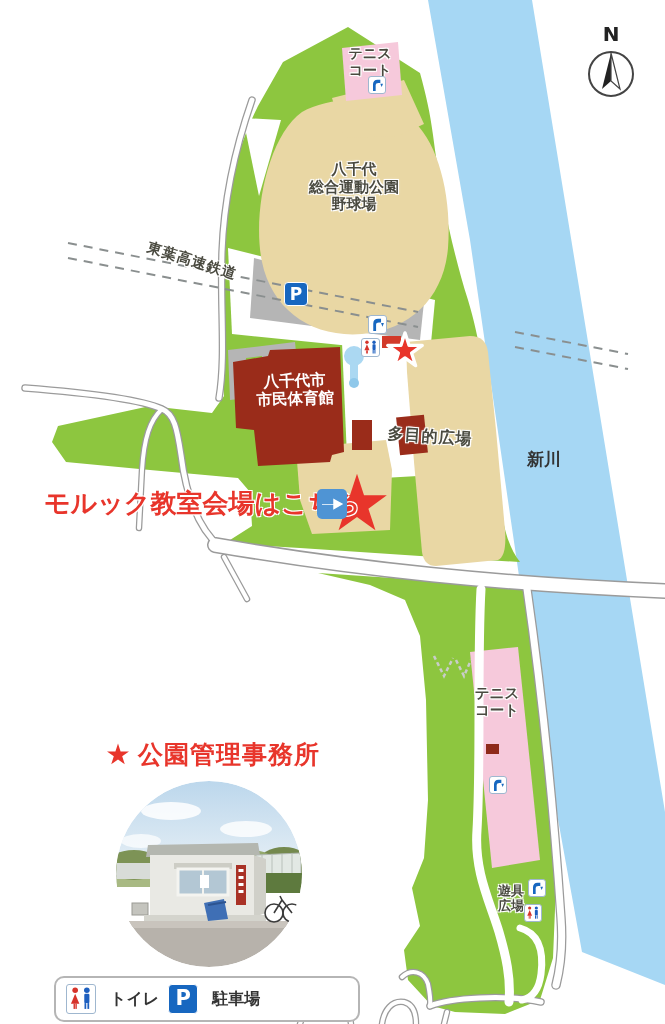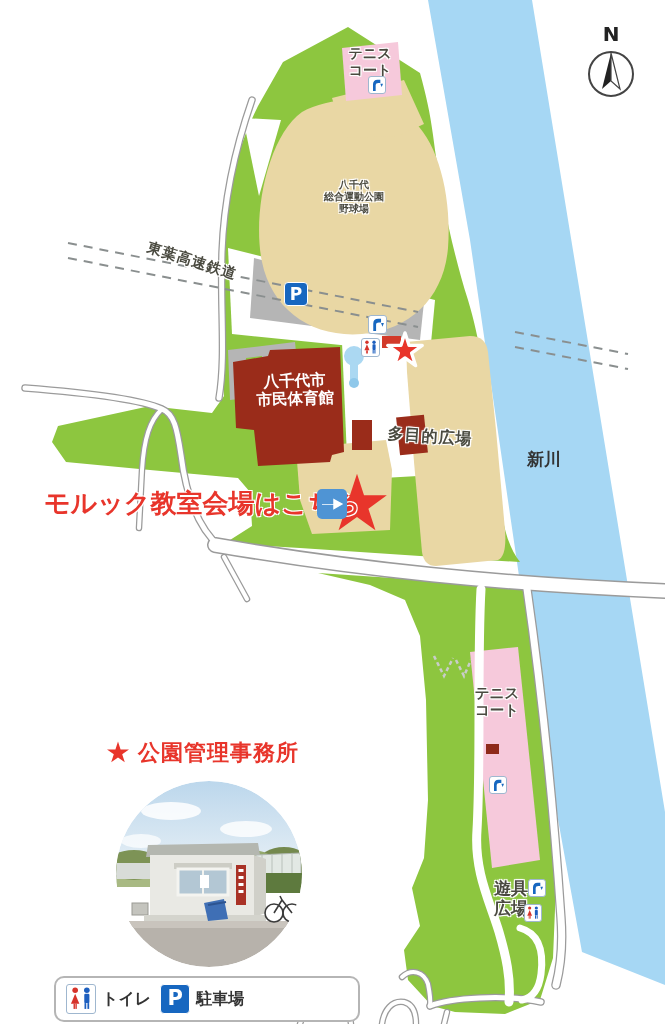--- a/index.html
+++ b/index.html
@@ -13,24 +13,24 @@
   .micon svg{display:block;width:100%;height:100%;}
   .iconbox{background:#fff;border:1.5px solid #9fb7cf;border-radius:3px;box-sizing:border-box;}
   .pbox{background:#1767c0;border-radius:4px;color:#fff;font-weight:bold;text-align:center;
     border:1.5px solid #fff;box-sizing:border-box;}
   .venue-callout{position:absolute;font-weight:bold;color:#e8352b;white-space:nowrap;
     text-shadow:-1px -1px 0 #fff,1px -1px 0 #fff,-1px 1px 0 #fff,1px 1px 0 #fff;}
   .arrowbox{position:absolute;background:#4f94d4;border-radius:5px;}
   .legend{position:absolute;left:54px;top:976px;width:306px;height:46px;background:#fff;
     border:2px solid #b5b5b5;border-radius:10px;display:flex;align-items:center;
     justify-content:flex-start;gap:9px;padding:0 10px;box-sizing:border-box;}
-  .legend .li{display:flex;align-items:center;gap:6px;}
+  .legend .li{display:flex;align-items:center;gap:14px;}
   .legend .ltxt{font-weight:bold;font-size:16px;color:#333;}
   .office-callout{position:absolute;display:flex;align-items:center;gap:6px;}
-  .office-callout .otxt{font-weight:bold;font-size:22px;color:#e8352b;letter-spacing:1px;}
+  .office-callout .otxt{font-weight:bold;font-size:25px;color:#e8352b;letter-spacing:1px;}
   .compass{position:absolute;left:583px;top:24px;width:56px;height:84px;text-align:center;}
   .compass .n{font-weight:bold;font-size:20px;color:#222;line-height:1;}
   .photo{position:absolute;left:116px;top:781px;width:186px;height:186px;border-radius:50%;overflow:hidden;}
 </style>
 </head>
 <body>
 
 <div class="canvas">
 
   <svg class="terrain" width="665" height="1024" viewBox="0 0 665 1024">
@@ -117,31 +117,31 @@
 
     <g fill="#abd8f2">
       <circle cx="354" cy="356" r="10"></circle>
       <rect x="350" y="360" width="8" height="24" rx="4"></rect>
       <circle cx="354" cy="383" r="5" fill="#8fc8ea"></circle>
     </g>
   </svg>
 
   <div class="map-label" style="left:370px;top:62px;font-size:14px;">テニス
 コート</div>
-  <div class="map-label" style="left:354px;top:197px;font-size:10px;">八千代
+  <div class="map-label" style="left:354px;top:188px;font-size:15px;">八千代
 総合運動公園
 野球場</div>
   <div class="map-label" style="left:192px;top:261px;font-size:14.5px;transform:translate(-50%,-50%) rotate(17.5deg);letter-spacing:1px;">東葉高速鉄道</div>
   <div class="map-label" style="left:295px;top:390px;font-size:15.5px;color:#fff;text-shadow:none;transform:translate(-50%,-50%) rotate(-2deg);">八千代市
 市民体育館</div>
   <div class="map-label" style="left:430px;top:437px;font-size:16px;transform:translate(-50%,-50%) rotate(4deg);letter-spacing:1px;">多目的広場</div>
   <div class="map-label" style="left:544px;top:429px;font-size:17px;color:#333;text-shadow:none;margin-top:30px;">新川</div>
   <div class="map-label" style="left:497px;top:702px;font-size:14.5px;">テニス
 コート</div>
-  <div class="map-label" style="left:511px;top:898px;font-size:17px;">遊具
+  <div class="map-label" style="left:511px;top:898px;font-size:13px;">遊具
 広場</div>
 
   <div class="micon iconbox" style="left:368px;top:76px;width:18px;height:18px;">
     <svg viewBox="0 0 24 24">
         <path fill="#1767c0" d="M6,21 V11 Q6,4 13,4 H17 V9 H14 Q10,9 10,12 V21 Z"></path>
         <path fill="#1767c0" d="M17,10 L21,10 L19,15 Z"></path>
       </svg>
   </div>
 
   <div class="micon iconbox" style="left:368px;top:315px;width:19px;height:19px;">

